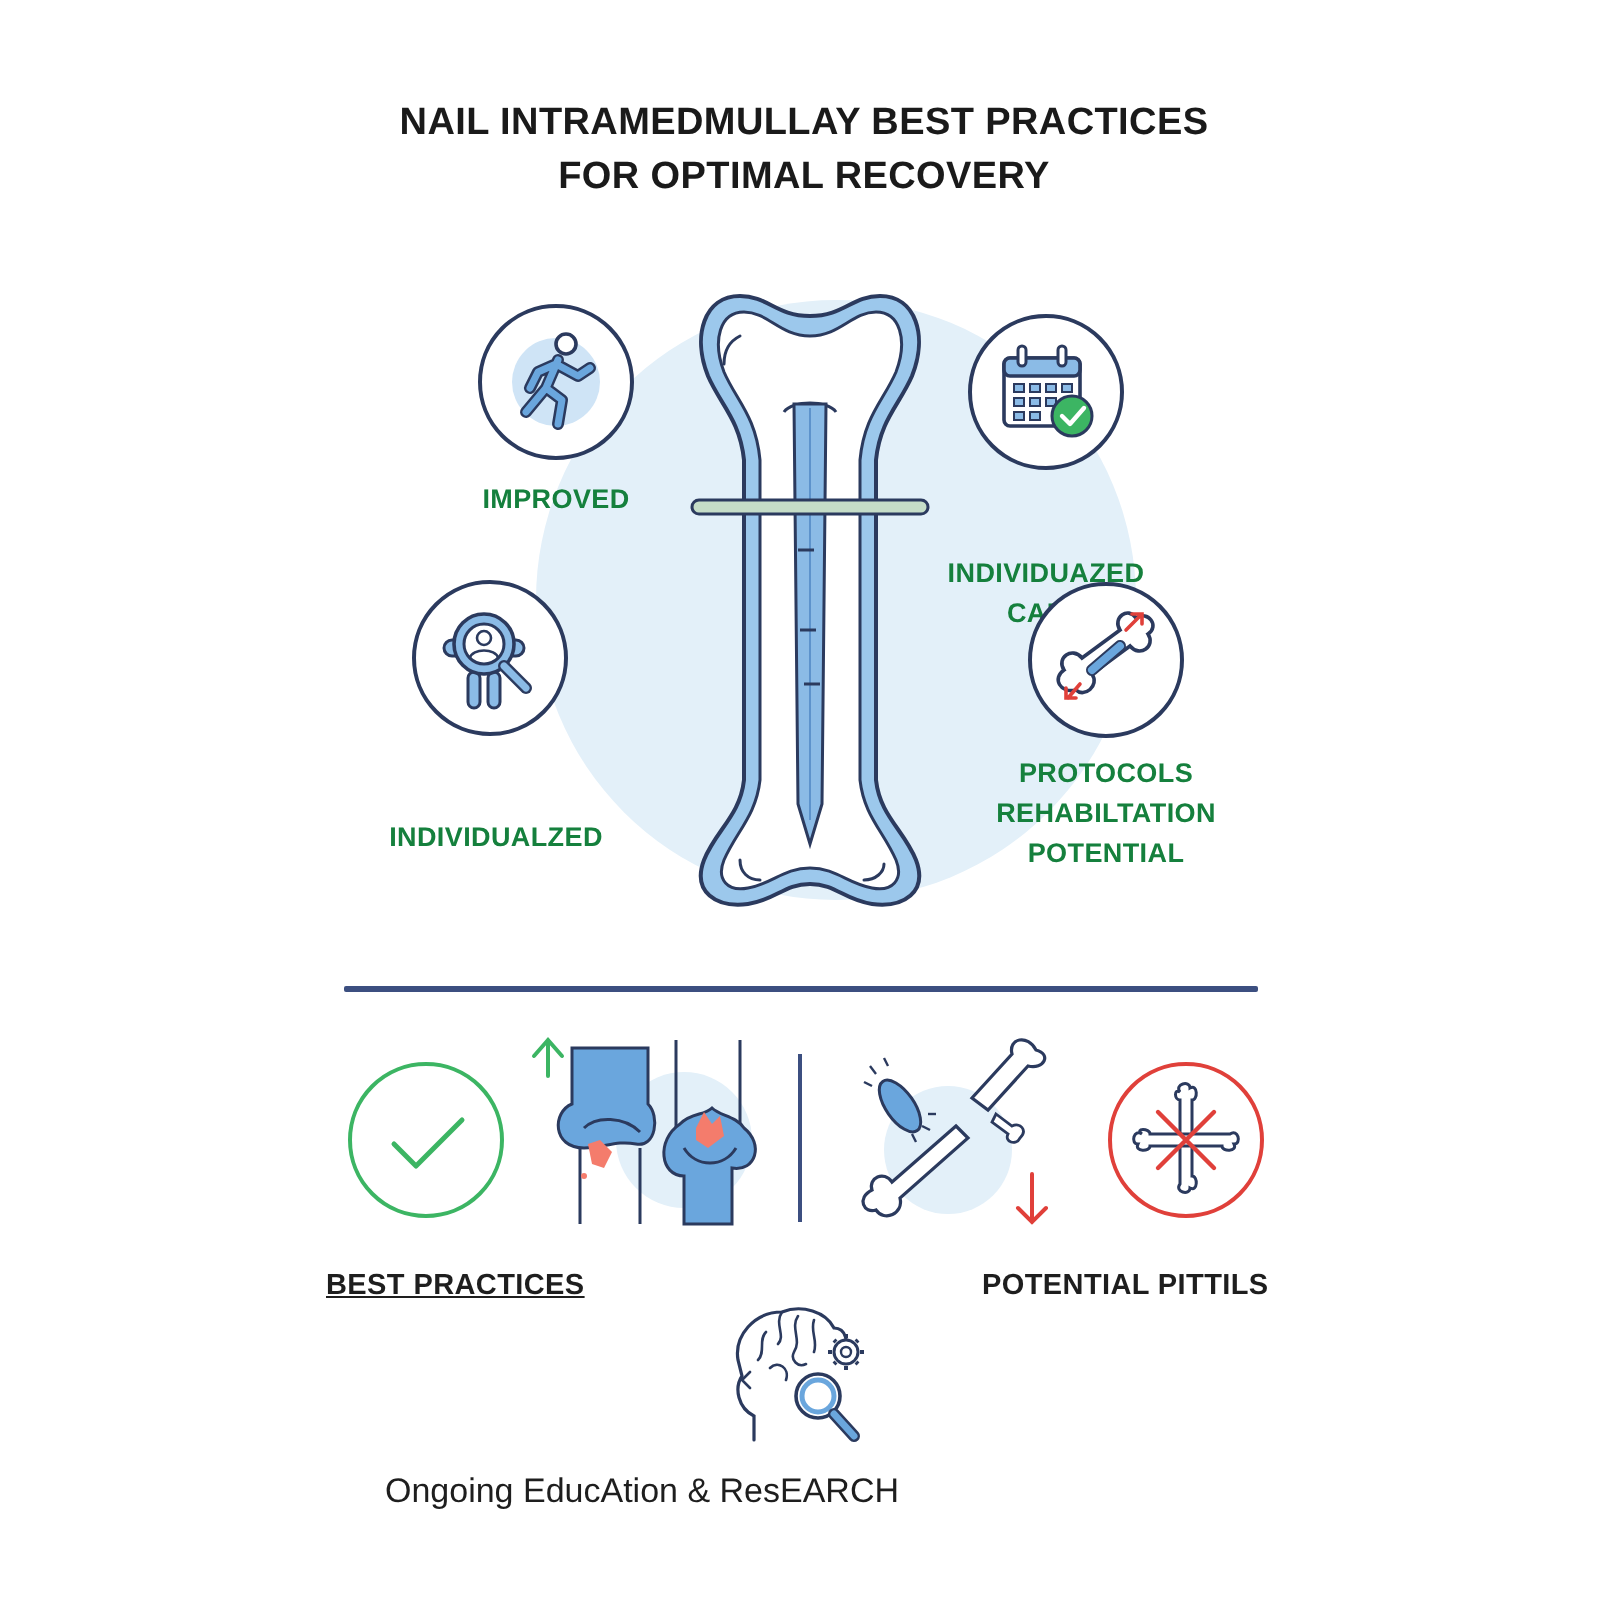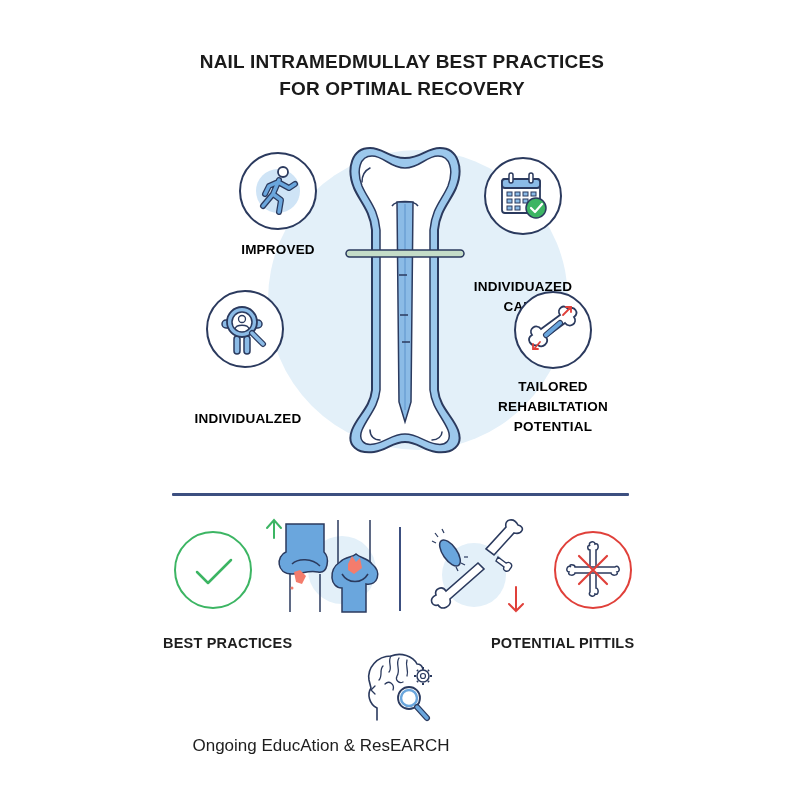--- a/index.html
+++ b/index.html
@@ -11,21 +11,21 @@
   .title {
     left: 2px; width: 800px; top: 48px; text-align: center;
     font-weight: bold; font-size: 19px; line-height: 27px; letter-spacing: 0.2px; color: #1a1a1a;
   }
   .title div { white-space: nowrap; }
   .bg-circle {
     left: 268px; top: 150px; width: 300px; height: 300px; border-radius: 50%;
     background: #e3f0f9;
   }
   .lbl {
-    font-weight: bold; font-size: 13.5px; line-height: 20px; color: #000000; text-align: center;
+    font-weight: bold; font-size: 13.5px; line-height: 20px; color: #15803d; text-align: center;
     white-space: nowrap; letter-spacing: 0.2px;
   }
   .lbl div { white-space: nowrap; }
   .icon-circle { border: 2px solid #2b3a5e; border-radius: 50%; background: #fff; box-sizing: border-box; }
   .divider { left: 172px; top: 493px; width: 457px; height: 3px; background: #3c4f80; border-radius: 1px; }
   .vdivider { left: 399px; top: 527px; width: 2px; height: 84px; background: #3c4f80; }
   .bottom-label { font-weight: bold; font-size: 14.5px; color: #1e1e1e; white-space: nowrap; letter-spacing: 0.2px; }
   .footer { left: 0; width: 642px; top: 736px; text-align: center; font-size: 17px; color: #1e1e1e; white-space: nowrap; }
 </style>
 </head>
@@ -118,21 +118,21 @@
 <div class="abs icon-circle" style="left:514px; top:291px; width:78px; height:78px;">
   <svg width="74" height="74" viewBox="0 0 74 74">
     <path d="M22,52 C14,54 10,46 16,42 C12,36 20,30 25,36 L44,22 C40,16 48,10 52,16 C58,12 64,20 58,24 C62,30 54,36 49,30 L30,44 C34,50 26,56 22,52 Z" fill="#fff" stroke="#2b3a5e" stroke-width="1.8"></path>
     <path d="M30,42 L44,30" stroke="#2b3a5e" stroke-width="6" stroke-linecap="round"></path>
     <path d="M30,42 L44,30" stroke="#6aa6dd" stroke-width="4" stroke-linecap="round"></path>
     <path d="M47,22 L54,15 M50,14 L55,14 L55,19" fill="none" stroke="#e0403a" stroke-width="1.8" stroke-linecap="round"></path>
     <path d="M24,49 L18,56 M17,51 L17,56 L22,56" fill="none" stroke="#e0403a" stroke-width="1.8" stroke-linecap="round"></path>
   </svg>
 </div>
 <div class="abs lbl" style="left:493px; top:377px; width:120px;">
-  <div>TAILORED</div>
+  <div>PROTOCOLS</div>
   <div>REHABILTATION</div>
   <div>POTENTIAL</div>
 </div>
 
 <div class="abs divider"></div>
 
 <div class="abs" style="left:173px; top:530px; width:80px; height:80px;">
   <svg width="80" height="80" viewBox="0 0 80 80">
     <circle cx="40" cy="40" r="38" fill="#fff" stroke="#3cb563" stroke-width="2"></circle>
     <path d="M24,42 L35,53 L58,30" fill="none" stroke="#3cb563" stroke-width="2.5" stroke-linecap="round" stroke-linejoin="round"></path>
@@ -185,21 +185,21 @@
 
 <div class="abs" style="left:553px; top:530px; width:80px; height:80px;">
   <svg width="80" height="80" viewBox="0 0 80 80">
     <circle cx="40" cy="40" r="38" fill="#fff" stroke="#e0403a" stroke-width="2"></circle>
     <path d="M37,16 C34,12 42,10 42,14 C46,12 46,20 43,20 L43,58 C46,58 46,66 42,64 C42,68 34,66 37,62 L37,20 C34,20 34,14 37,16 Z" fill="#fff" stroke="#2b3a5e" stroke-width="1.5"></path>
     <path d="M18,37 C14,34 12,42 16,42 C14,46 22,46 22,43 L58,43 C58,46 66,46 64,42 C68,42 66,34 62,37 L22,37 C22,34 14,34 18,37 Z" fill="#fff" stroke="#2b3a5e" stroke-width="1.5"></path>
     <path d="M26,26 L54,54 M54,26 L26,54" stroke="#e0403a" stroke-width="2.2" stroke-linecap="round"></path>
   </svg>
 </div>
 
-<div class="abs bottom-label" style="left:163px; top:635px;">BEST PRACTICES</div>
+<div class="abs bottom-label" style="left:163px; top:635px;text-decoration:underline;">BEST PRACTICES</div>
 <div class="abs bottom-label" style="left:491px; top:635px;">POTENTIAL PITTILS</div>
 
 <div class="abs" style="left:365px; top:650px; width:80px; height:74px;">
   <svg width="80" height="74" viewBox="0 0 80 74">
     <path d="M12,70 L12,58 C4,54 2,44 6,38 L4,30 C2,18 12,6 26,6 C36,2 48,6 52,14 C58,14 60,22 56,26" fill="none" stroke="#2b3a5e" stroke-width="1.6" stroke-linecap="round"></path>
     <path d="M10,36 L6,40 L10,44 M26,6 C22,12 28,18 24,22 M34,8 C30,14 36,20 32,26 C30,30 34,34 38,32 M18,16 C14,20 18,26 14,30 M42,10 C40,16 44,20 42,26 M20,34 C24,30 30,34 28,40" fill="none" stroke="#2b3a5e" stroke-width="1.3" stroke-linecap="round"></path>
     <circle cx="58" cy="26" r="6" fill="#fff" stroke="#2b3a5e" stroke-width="1.5"></circle>
     <circle cx="58" cy="26" r="2.5" fill="none" stroke="#2b3a5e" stroke-width="1.2"></circle>
     <g stroke="#2b3a5e" stroke-width="2">
       <line x1="58" y1="17" x2="58" y2="19"></line>

